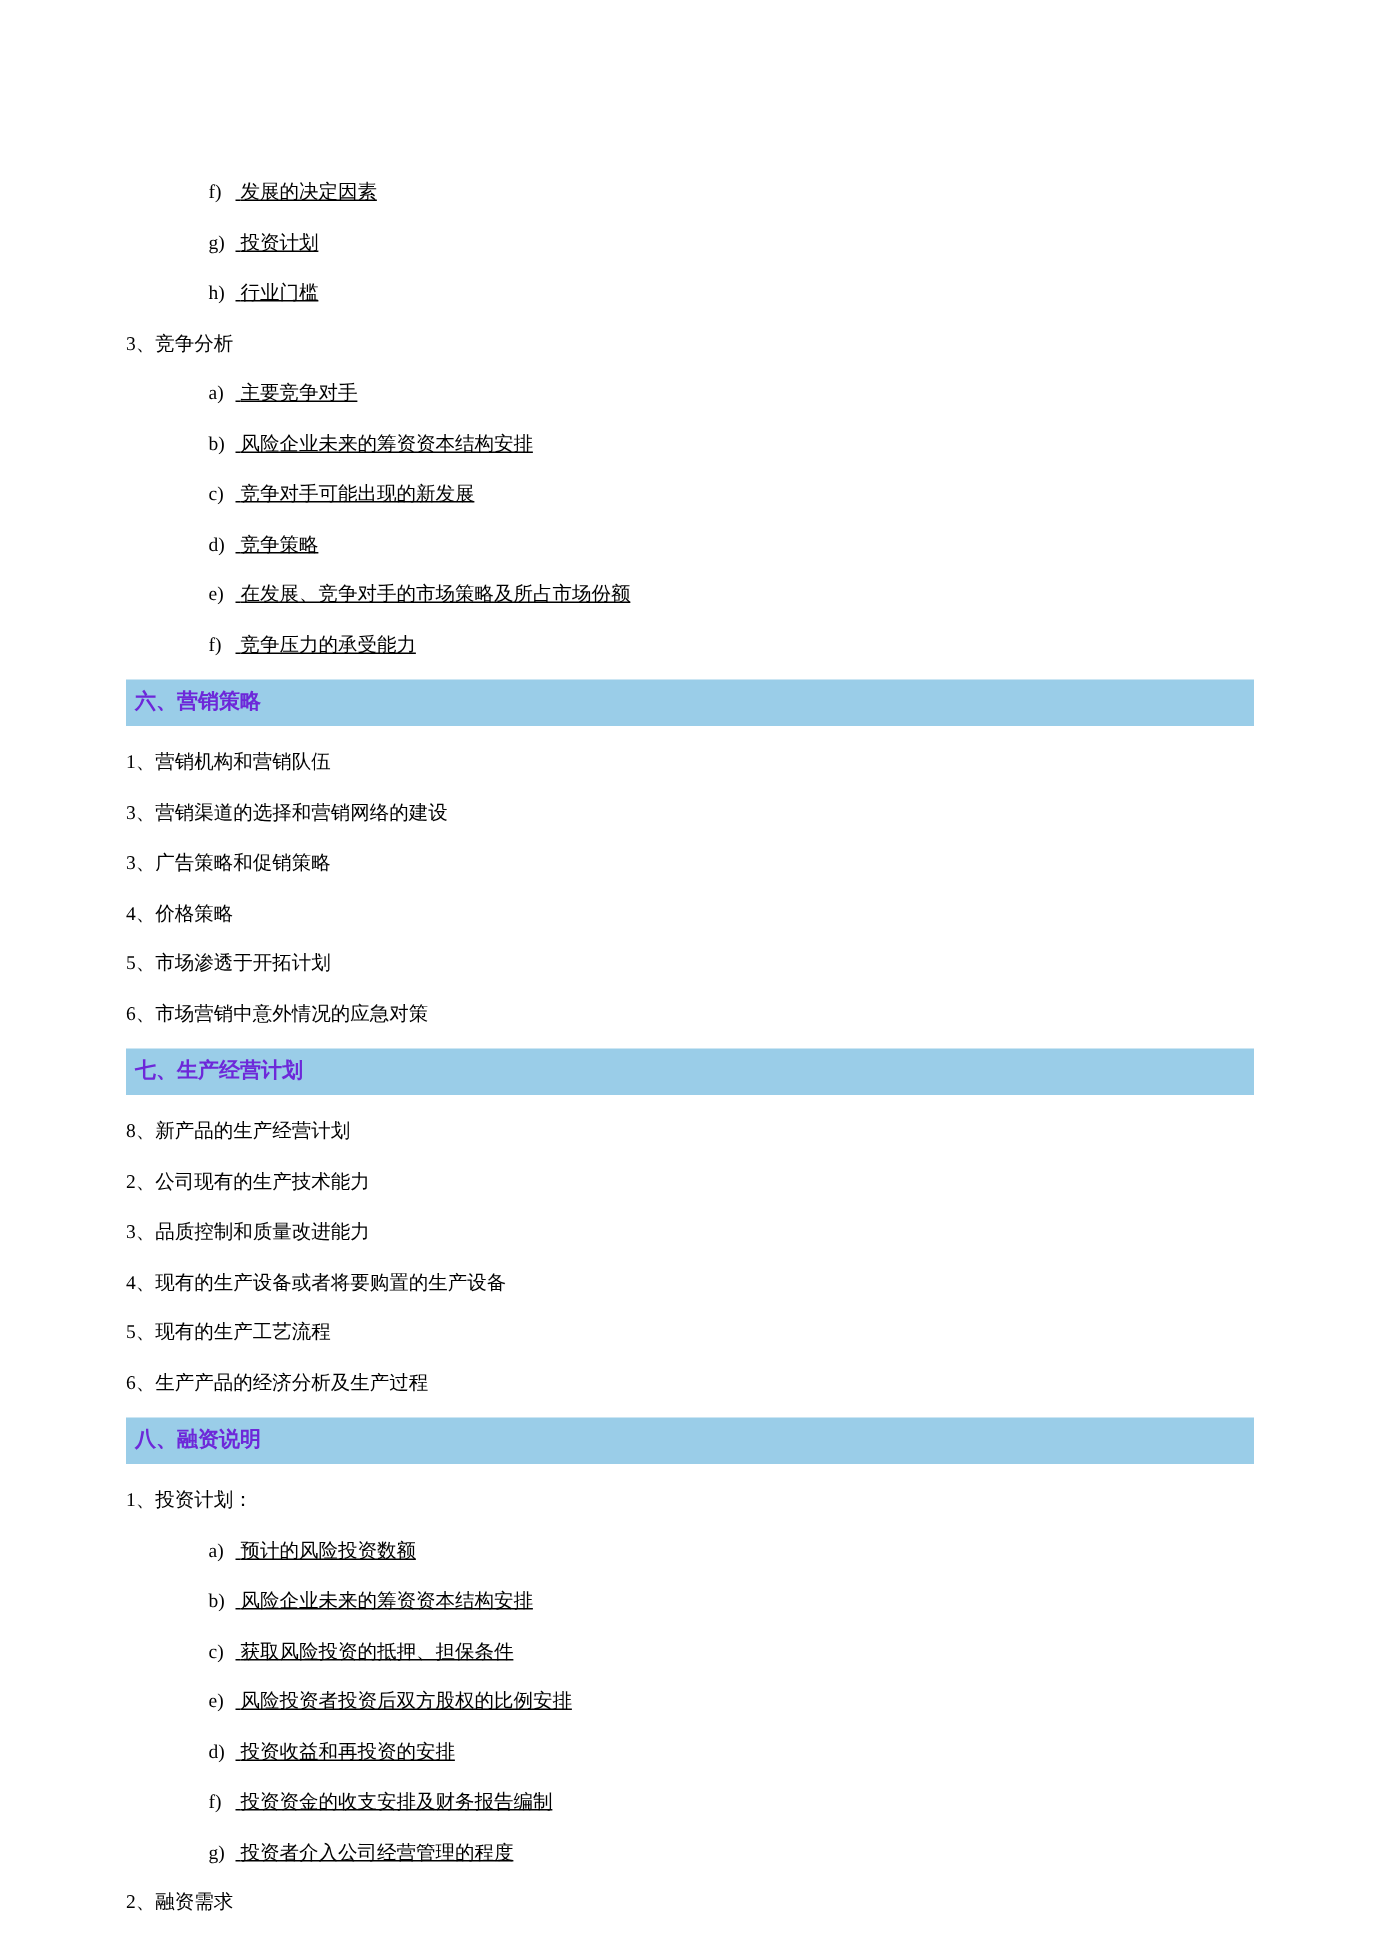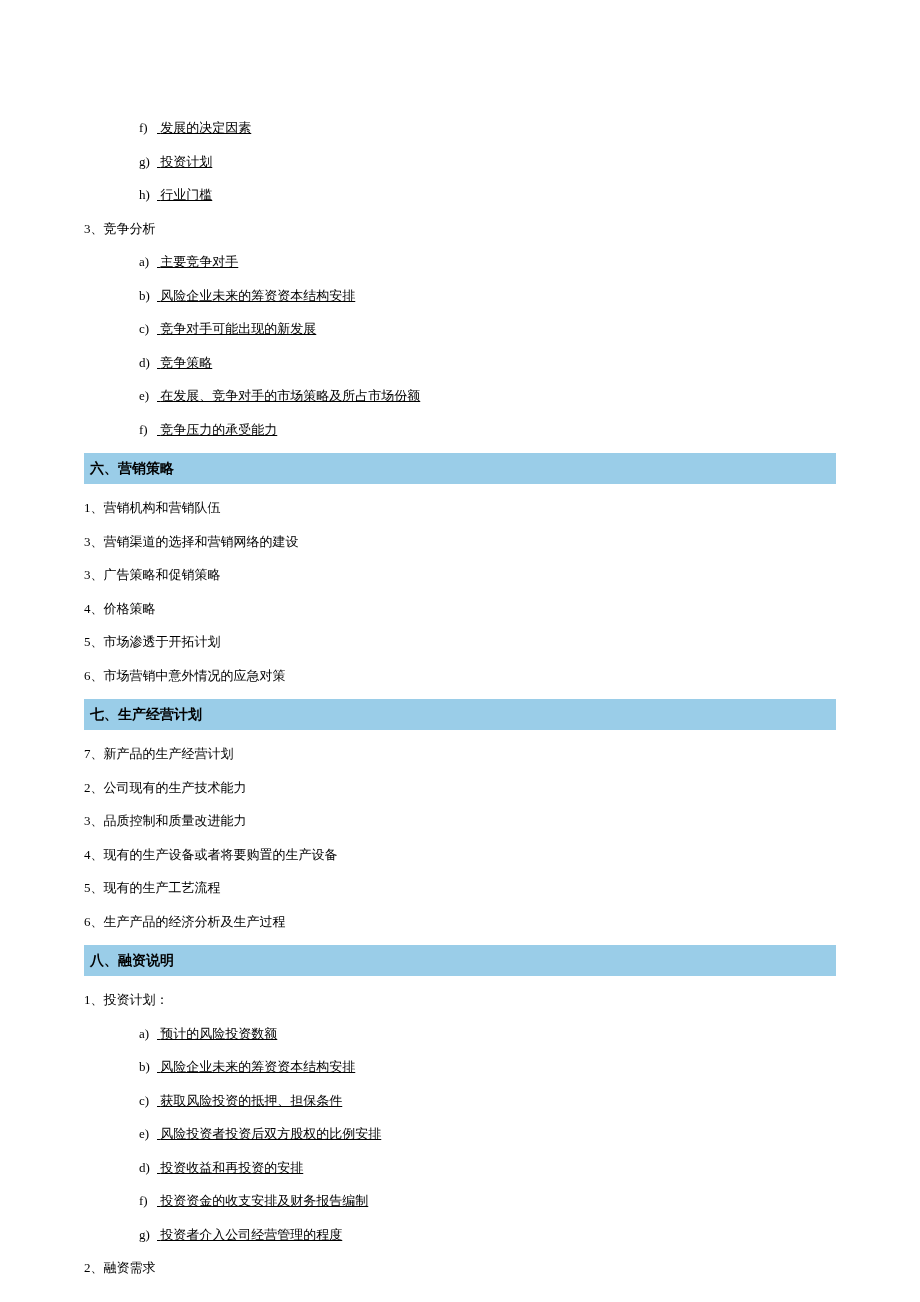--- a/index.html
+++ b/index.html
@@ -36,21 +36,21 @@
       font-size: 13px;
     }
 
     .section-header {
       background-color: #9acde8;
       padding: 5px 6px 5px 6px;
       margin-bottom: 14px;
       font-size: 14px;
       font-weight: bold;
       font-family: "KaiTi", "楷体", serif;
-      color: #000000;
+      color: #6d28d9;
       width: 100%;
     }
   </style>
 </head>
 <body>
 
 <div>
   <div class="sub-item">
     <span class="marker">f)</span>
     <span>发展的决定因素</span>
@@ -95,21 +95,21 @@
 
 <div class="section-header">六、营销策略</div>
 <div class="main-item">1、营销机构和营销队伍</div>
 <div class="main-item">3、营销渠道的选择和营销网络的建设</div>
 <div class="main-item">3、广告策略和促销策略</div>
 <div class="main-item">4、价格策略</div>
 <div class="main-item">5、市场渗透于开拓计划</div>
 <div class="main-item">6、市场营销中意外情况的应急对策</div>
 
 <div class="section-header">七、生产经营计划</div>
-<div class="main-item">7、新产品的生产经营计划</div>
+<div class="main-item">8、新产品的生产经营计划</div>
 <div class="main-item">2、公司现有的生产技术能力</div>
 <div class="main-item">3、品质控制和质量改进能力</div>
 <div class="main-item">4、现有的生产设备或者将要购置的生产设备</div>
 <div class="main-item">5、现有的生产工艺流程</div>
 <div class="main-item">6、生产产品的经济分析及生产过程</div>
 
 <div class="section-header">八、融资说明</div>
 <div class="main-item">1、投资计划：</div>
 <div>
   <div class="sub-item">

